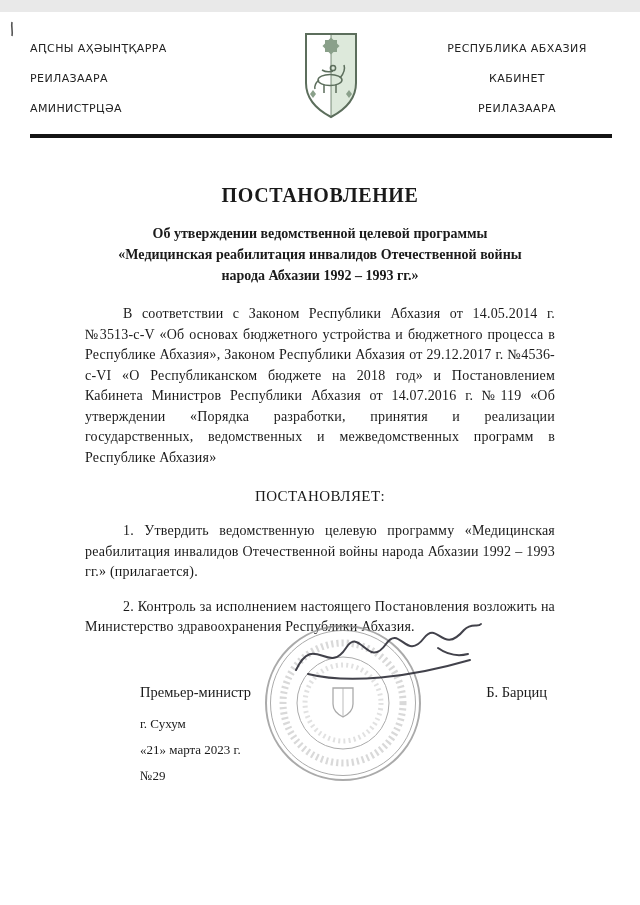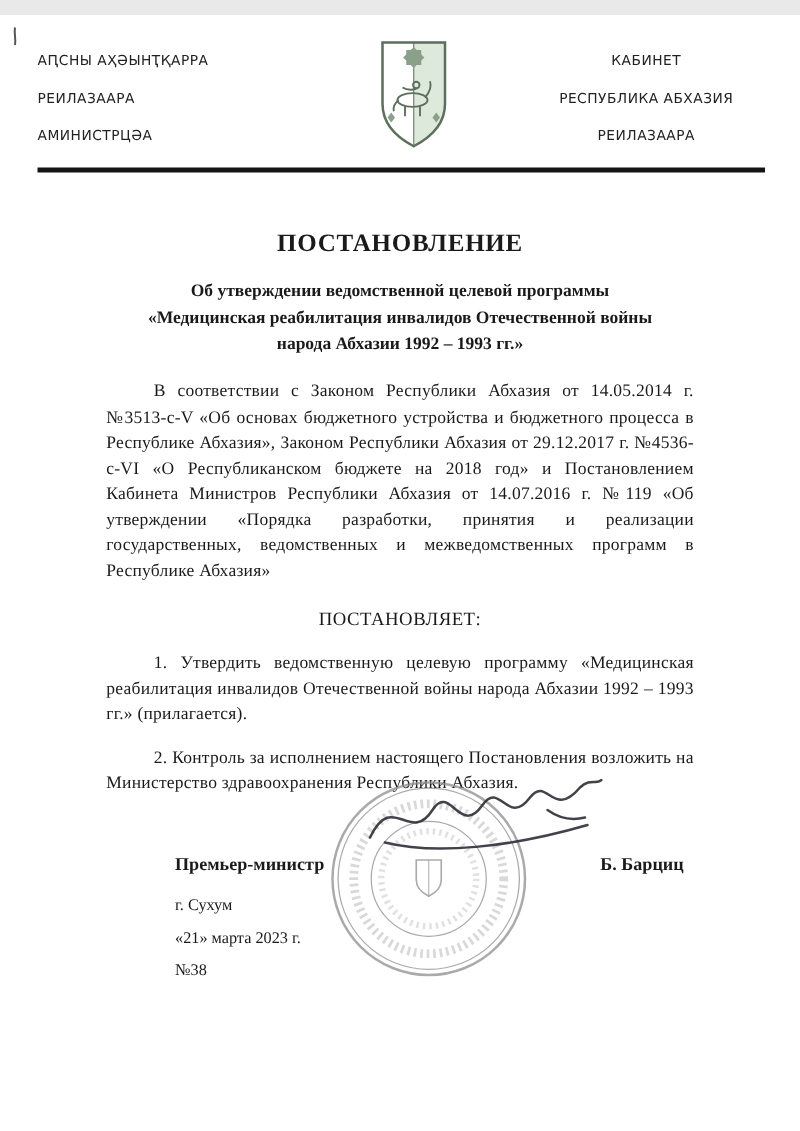--- a/index.html
+++ b/index.html
@@ -45,21 +45,21 @@
   .resolves{margin-top:20px;text-align:center;font-weight:normal;font-size:15px;letter-spacing:.4px;}
   .item{
     margin-top:16px;text-align:justify;font-size:14px;line-height:20.5px;
     text-indent:38px;letter-spacing:.2px;
   }
   .item + .item{margin-top:2px;}
   
   .sig-row{
     margin-top:46px;display:flex;justify-content:space-between;
     padding-left:55px;padding-right:8px;
-    font-weight:bold;font-size:14.5px;
+    font-weight:normal;font-size:14.5px;
   }
   .details{margin-top:10px;padding-left:55px;font-size:13px;line-height:26px;}
   .details div{white-space:nowrap;}
   
   .stamp{position:absolute;left:262px;top:610px;width:162px;height:162px;pointer-events:none;}
   .signature{position:absolute;left:288px;top:606px;width:200px;height:72px;pointer-events:none;}
   .pen-mark{position:absolute;left:6px;top:8px;width:14px;height:18px;}
 </style>
 </head>
 <body>
@@ -93,22 +93,22 @@
         <path d="M24 55 v8 M36 55 v8"></path>
         <circle cx="33" cy="38" r="2.6"></circle>
         <path d="M33 41 q-6 2 -11 -1"></path>
       </g>
 
       <polygon points="13,60 16,64 13,68 10,64" fill="#8aa08a"></polygon>
       <polygon points="49,60 52,64 49,68 46,64" fill="#8aa08a"></polygon>
     </svg>
 
     <div class="hcol right">
+      <div>РЕСПУБЛИКА АБХАЗИЯ</div>
       <div>КАБИНЕТ</div>
-      <div>РЕСПУБЛИКА АБХАЗИЯ</div>
       <div>РЕИЛАЗААРА</div>
     </div>
   </div>
 
   <div class="rule"></div>
 
   <div class="content">
     <div class="title">ПОСТАНОВЛЕНИЕ</div>
     <div class="subtitle">Об утверждении ведомственной целевой программы «Медицинская реабилитация инвалидов Отечественной войны народа Абхазии 1992 – 1993 гг.»</div>
 
@@ -120,21 +120,21 @@
     <p class="item">2. Контроль за исполнением настоящего Постановления возложить на Министерство здравоохранения Республики Абхазия.</p>
 
     <div class="sig-row">
       <span>Премьер-министр</span>
       <span>Б. Барциц</span>
     </div>
 
     <div class="details">
       <div>г. Сухум</div>
       <div>«21» марта 2023 г.</div>
-      <div>№38</div>
+      <div>№29</div>
     </div>
   </div>
 
   <svg class="stamp" viewBox="0 0 162 162">
     <g stroke="#8e8e8e" fill="none" opacity="0.75">
       <circle cx="81" cy="81" r="77" stroke-width="2"></circle>
       <circle cx="81" cy="81" r="72.5" stroke-width="1"></circle>
       <circle cx="81" cy="81" r="46" stroke-width="1"></circle>
 
       <circle cx="81" cy="81" r="60" stroke-width="7" stroke-dasharray="2.2 3" opacity="0.45"></circle>

